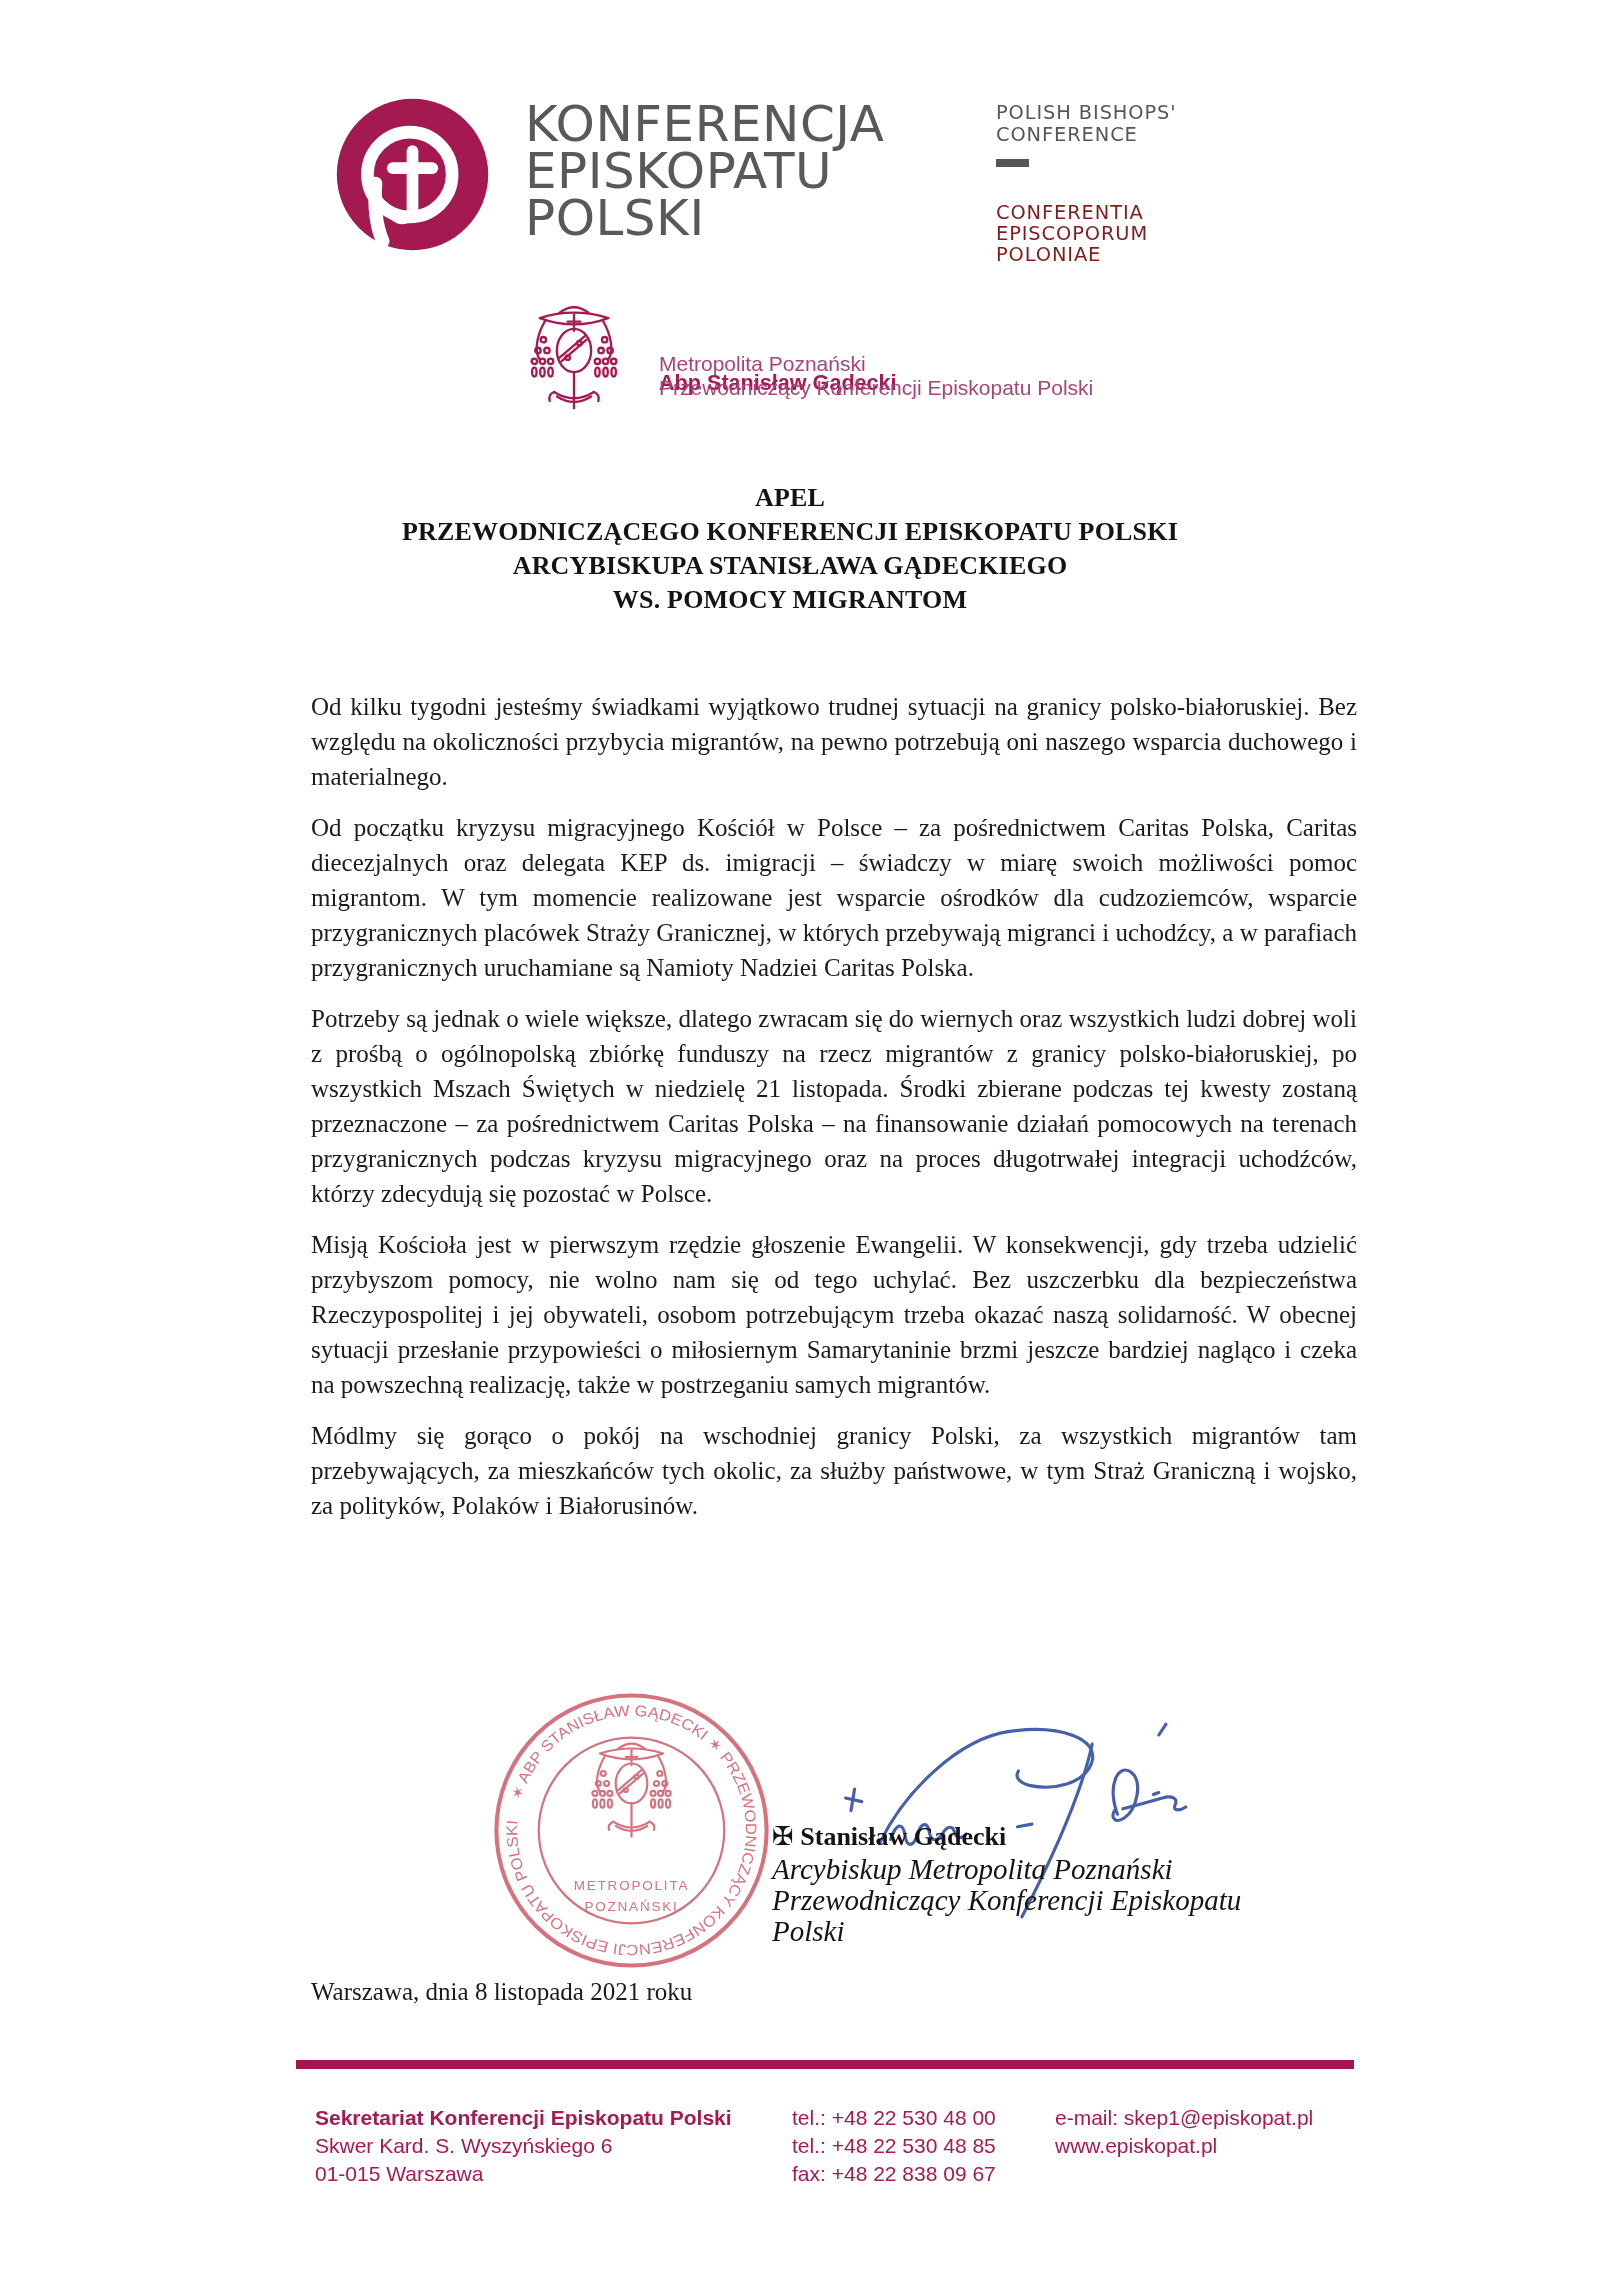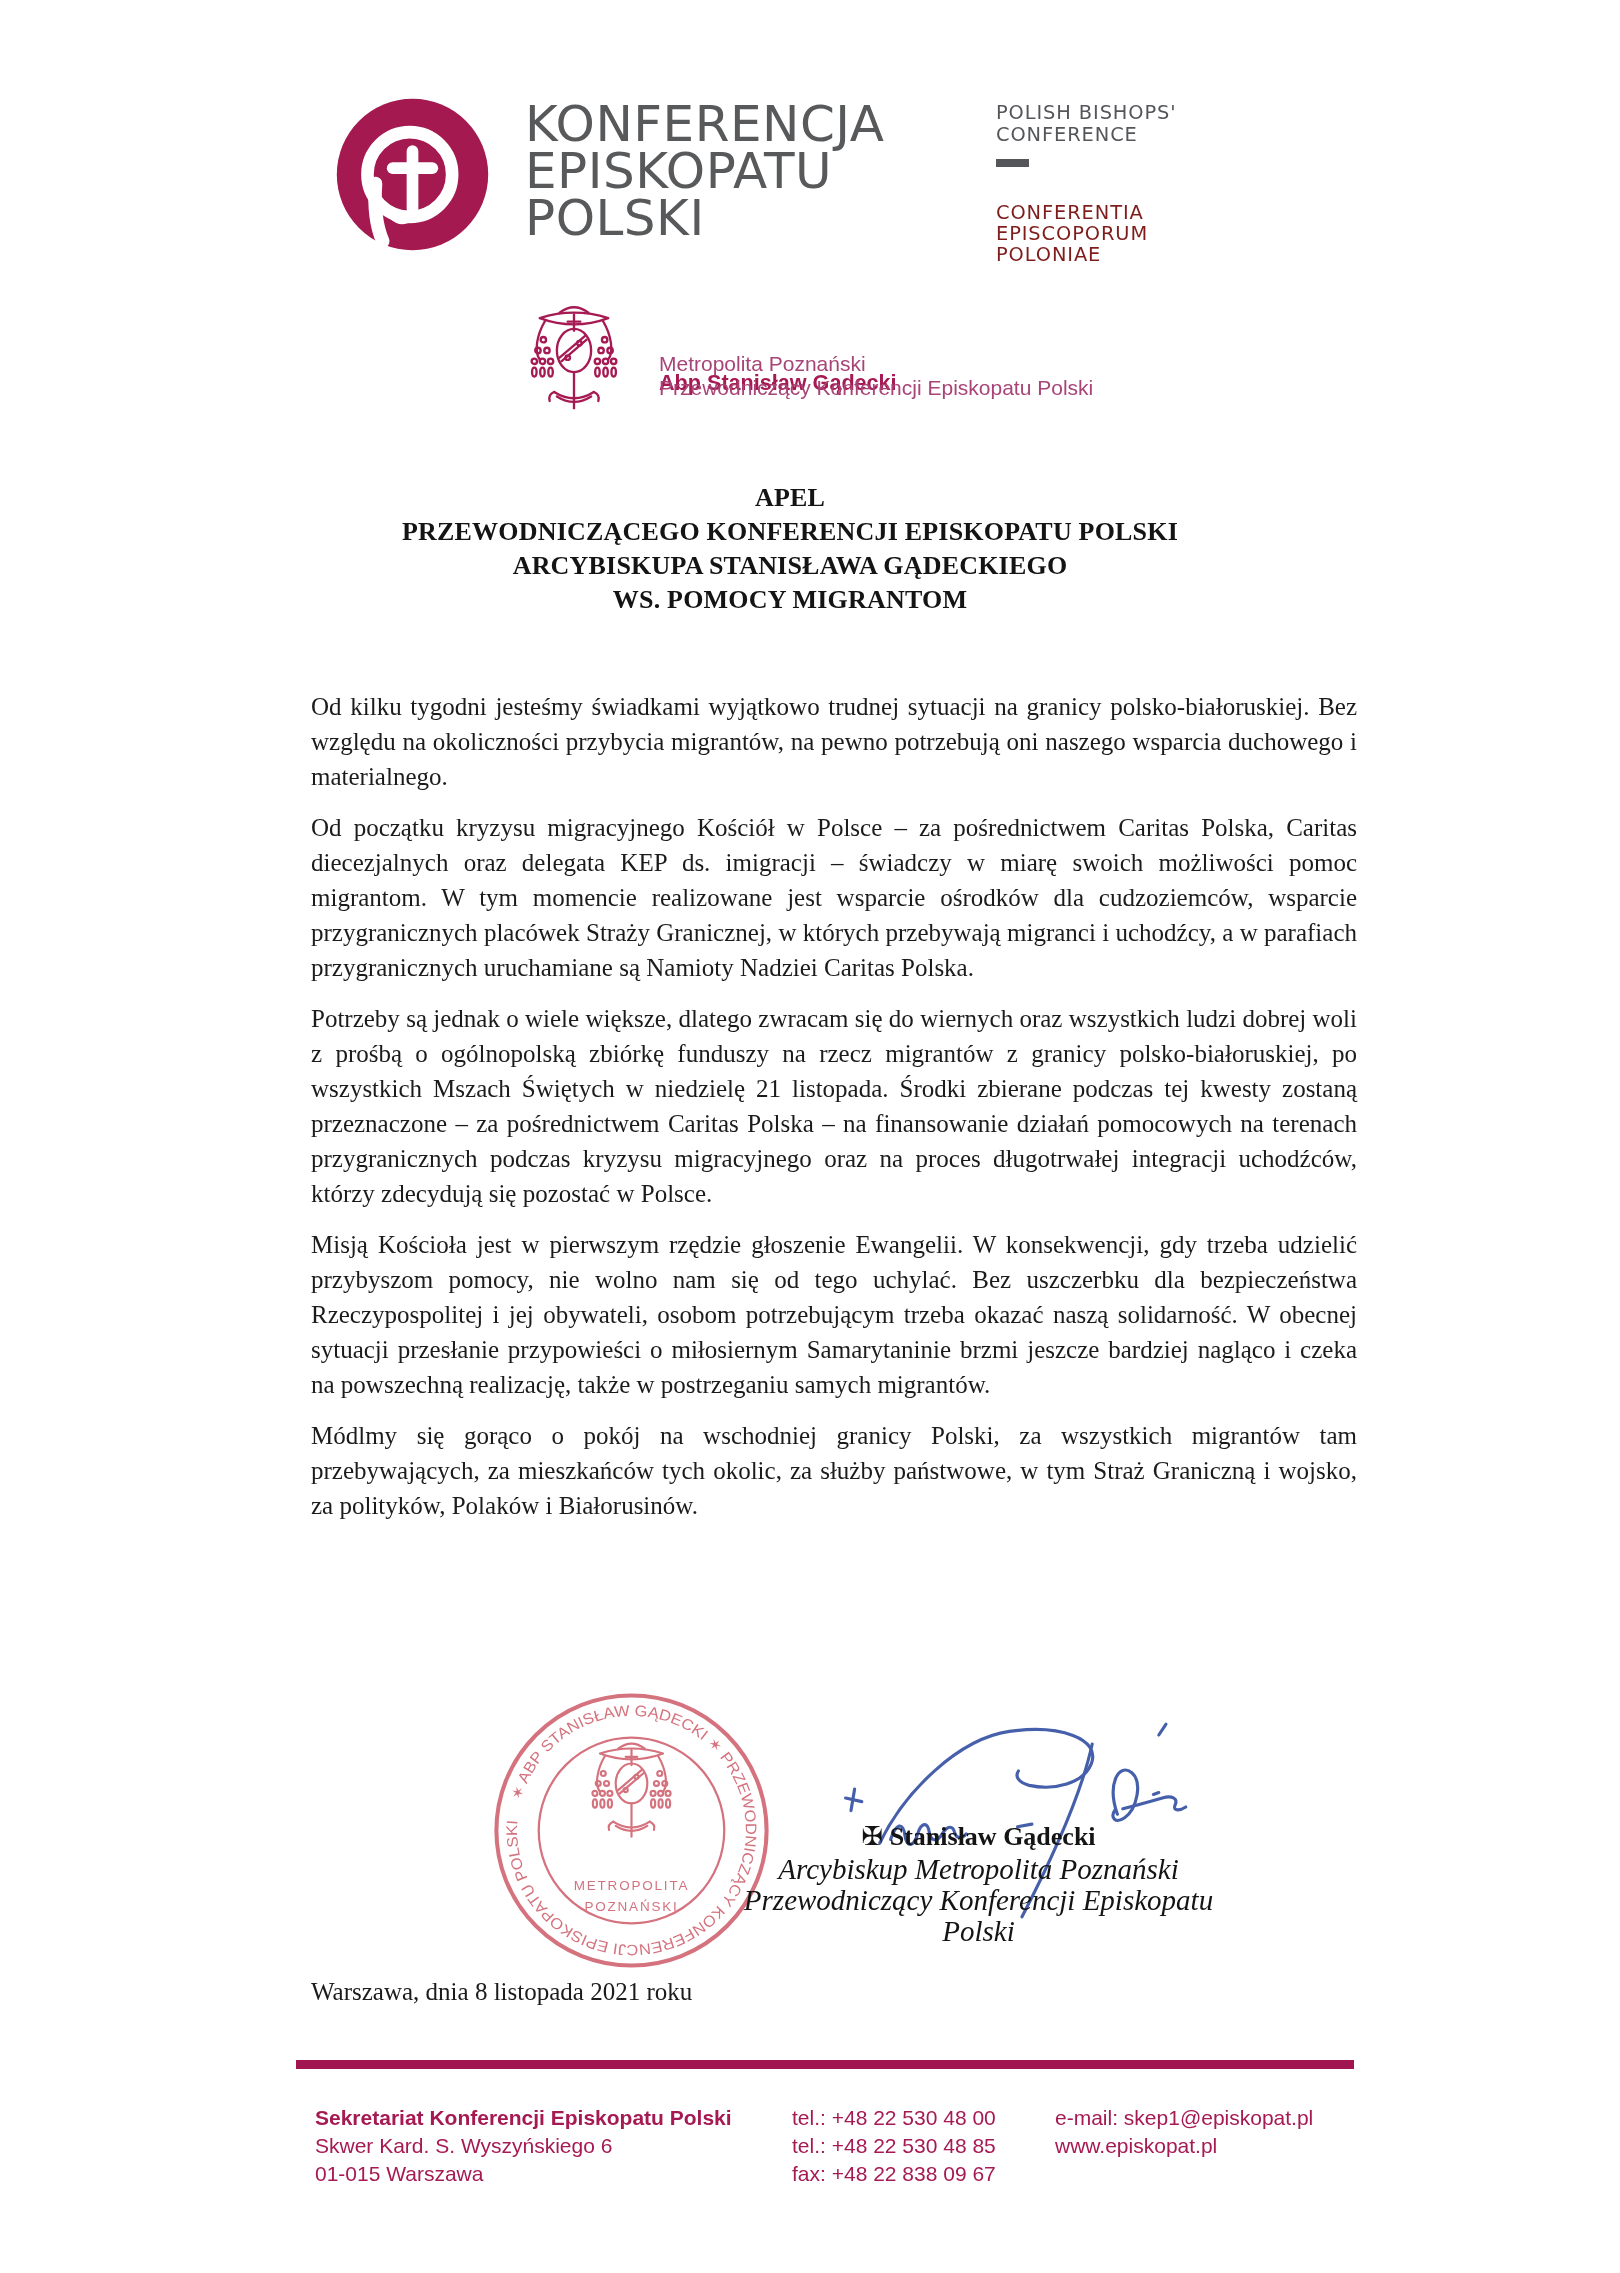--- a/index.html
+++ b/index.html
@@ -28,21 +28,21 @@
   .title{left:0;top:481px;width:1580px;text-align:center;font-weight:700;font-size:26px;
          line-height:34px;color:#141414;letter-spacing:0.2px;}
 
   
   .body{left:311px;top:689px;width:1046px;font-size:25px;line-height:35px;color:#1b1b1b;
         text-align:justify;}
   .body p{margin:0 0 16px 0;}
   .body p:last-child{margin-bottom:0;}
 
   
-  .sig-block{left:713px;top:1820px;width:531px;text-align:center;color:#141414;}
+  .sig-block{left:772px;top:1820px;width:531px;text-align:left;color:#141414;}
   .sig-name{font-weight:700;font-size:26px;line-height:34px;
             font-family:"Liberation Serif","DejaVu Sans",serif;}
   .sig-role{font-style:italic;font-size:29px;line-height:31px;}
 
   .dateline{left:311px;top:1978px;font-size:25px;color:#1b1b1b;}
 
   
   .rule{left:296px;top:2060px;width:1058px;height:9px;background:#A11650;}
   .fcol{top:2104px;font-family:"Liberation Sans",sans-serif;font-size:21px;line-height:28px;
         color:#A61A53;white-space:nowrap;}

